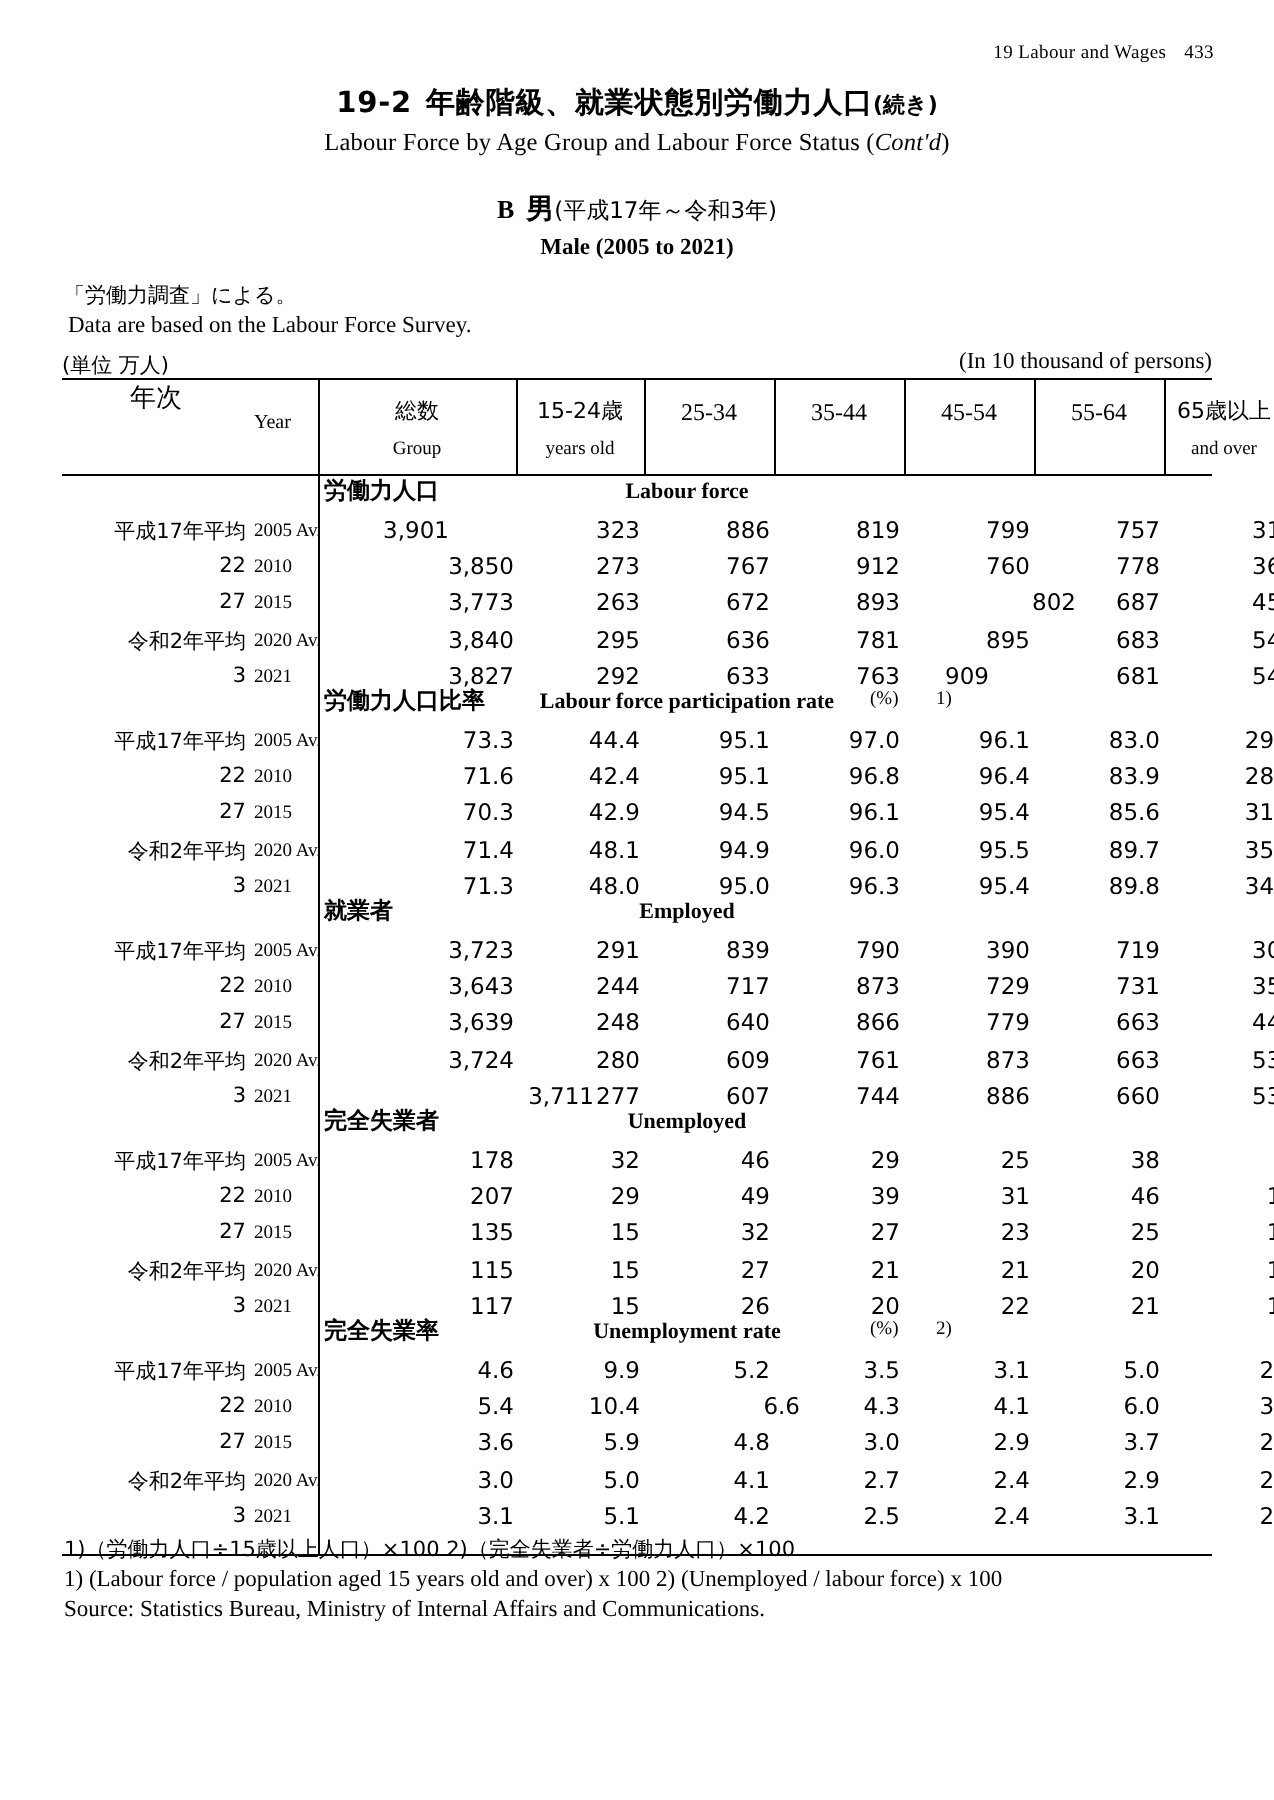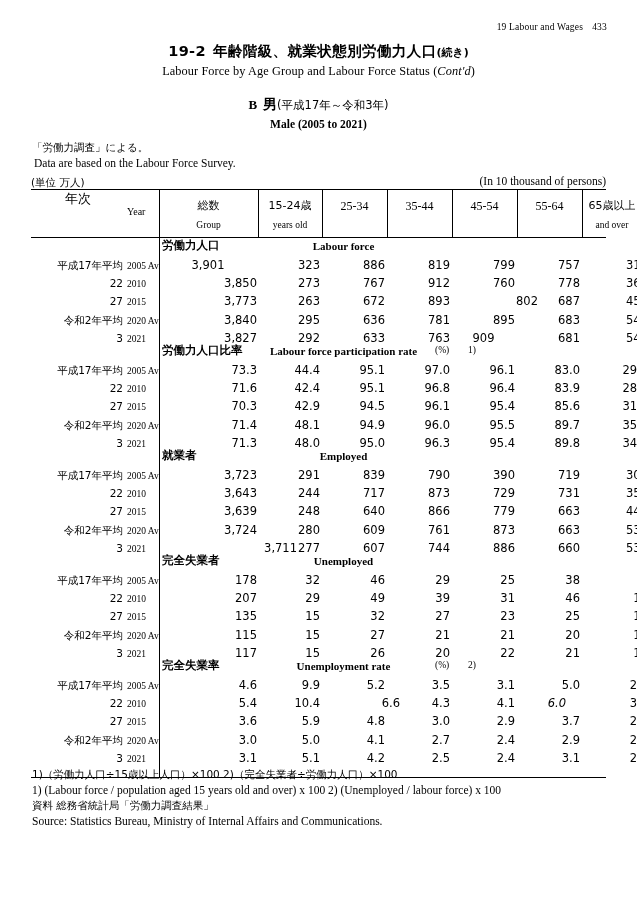--- a/index.html
+++ b/index.html
@@ -651,21 +651,21 @@
           <span class="cell" style="left: 551px; width: 66px;">2.5</span>
         </div>
         <div class="drow" style="top: 457.2px;">
           <span class="yr-ja">22</span>
           <span class="yr-en">2010</span>
           <span class="cell" style="left: 128px; width: 98px;">5.4</span>
           <span class="cell" style="left: 227px; width: 62px;">10.4</span>
           <span class="cell" style="left: 306px; width: 63px;">6.6</span>
           <span class="cell" style="left: 356px; width: 63px;">4.3</span>
           <span class="cell" style="left: 421px; width: 63px;">4.1</span>
-          <span class="cell" style="left: 472px; width: 63px; font-style: italic;">6.0</span>
+          <span class="cell" style="left: 486px; width: 63px;">6.0</span>
           <span class="cell" style="left: 551px; width: 66px;">3.3</span>
         </div>
         <div class="drow" style="top: 475.4px;">
           <span class="yr-ja">27</span>
           <span class="yr-en">2015</span>
           <span class="cell" style="left: 128px; width: 98px;">3.6</span>
           <span class="cell" style="left: 227px; width: 62px;">5.9</span>
           <span class="cell" style="left: 291px; width: 63px;">4.8</span>
           <span class="cell" style="left: 356px; width: 63px;">3.0</span>
           <span class="cell" style="left: 421px; width: 63px;">2.9</span>
@@ -695,17 +695,16 @@
           <span class="cell" style="left: 551px; width: 66px;">2.4</span>
         </div>
       </div>
 
     <div class="rule-bottom"></div>
   </div>
 
   <div class="footnotes">
     <div class="fn-ja">1)（労働力人口÷15歳以上人口）×100  2)（完全失業者÷労働力人口）×100</div>
     <div class="fn-en">1) (Labour force / population aged 15 years old and over) x 100  2) (Unemployed / labour force) x 100</div>
-    <div class="fn-src-ja">資料 総務省統計局「労働力調査結果」</div>
     <div class="fn-src-en">Source:  Statistics Bureau, Ministry of Internal Affairs and Communications.</div>
   </div>
 
 </div>
 
 </body></html>

